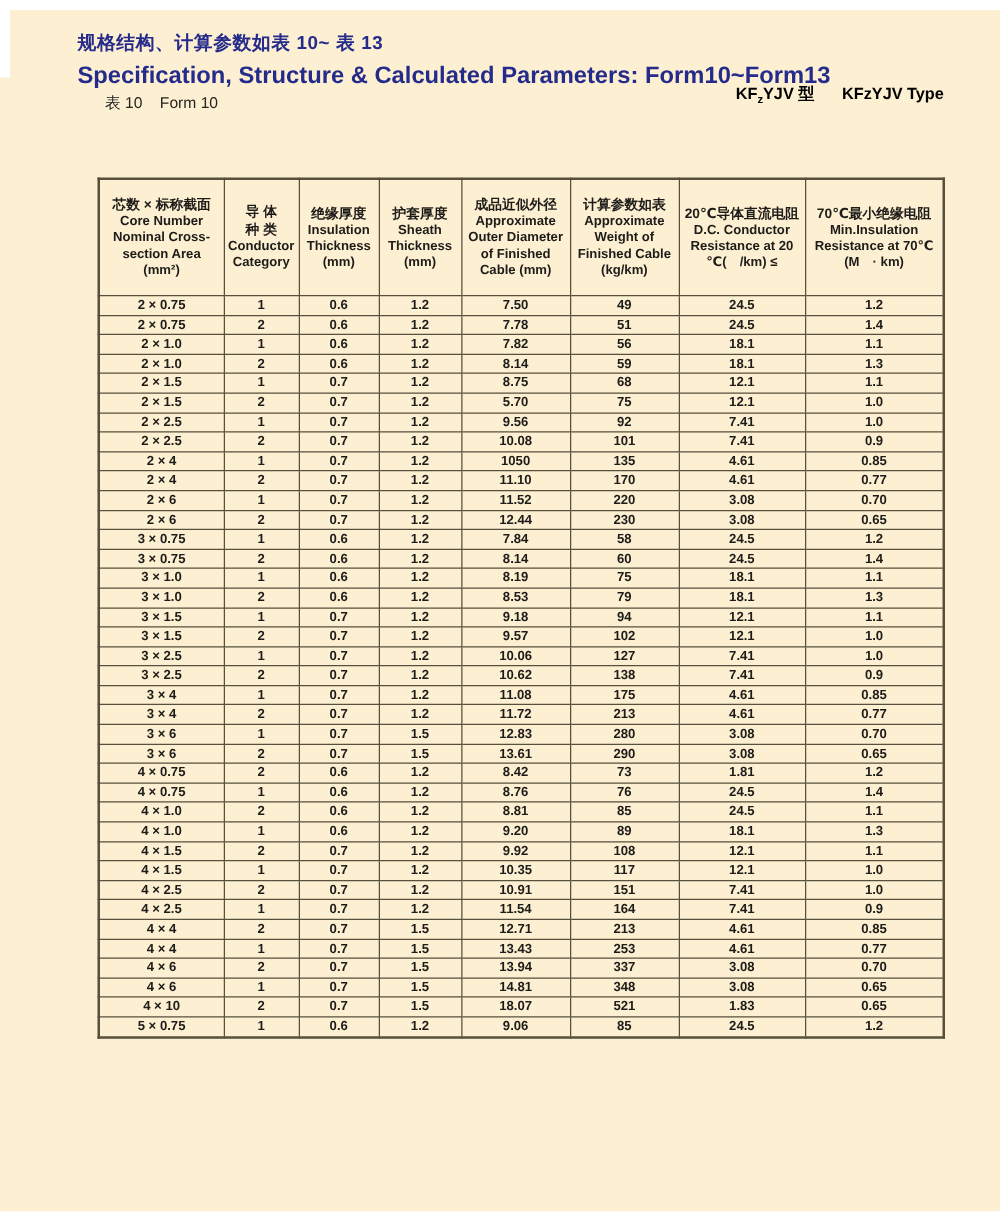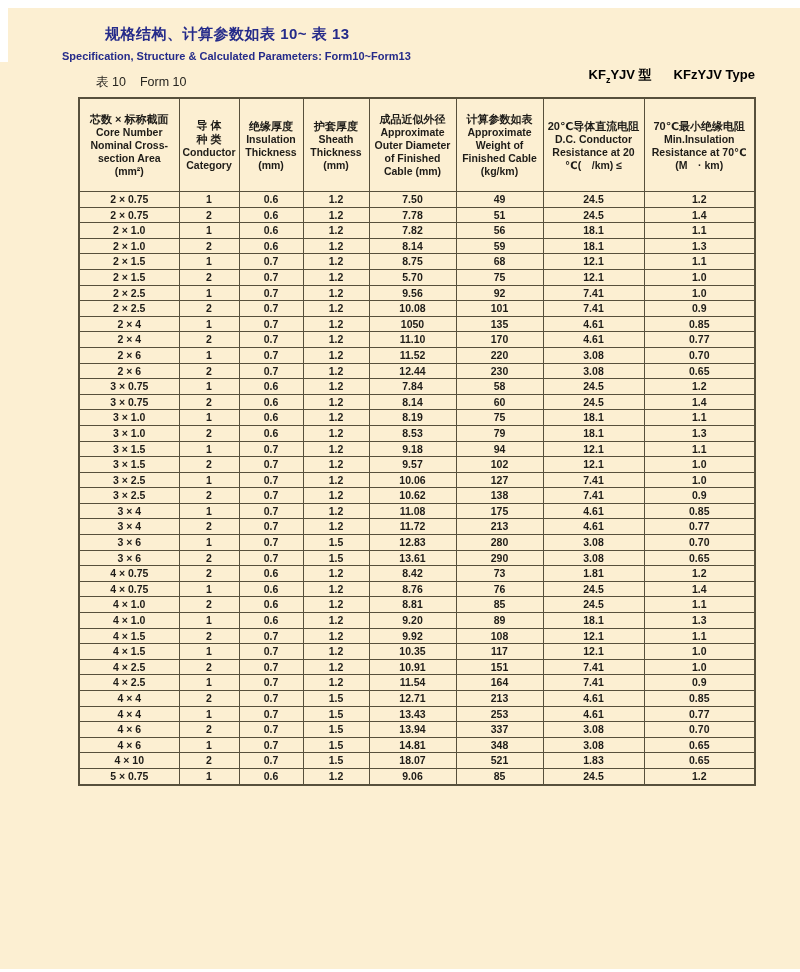--- a/index.html
+++ b/index.html
@@ -10,29 +10,29 @@
     font-family:"Liberation Sans","DejaVu Sans",sans-serif;
     overflow:hidden;
   }
   .edge-white-top{position:absolute;left:0;top:0;width:800px;height:8px;background:#ffffff;}
   .edge-white-corner{position:absolute;left:0;top:0;width:8px;height:62px;background:#ffffff;}
   .edge-white-bottom{position:absolute;left:0;bottom:0;width:800px;height:3px;background:#ffffff;}
 
   .title-zh{
     position:absolute;left:62px;top:25px;
     font-size:15px;font-weight:bold;color:#252b8a;
-    letter-spacing:0.5px;white-space:nowrap;margin-left:43px;
+    letter-spacing:0.5px;white-space:nowrap;
   }
   .title-en{
     position:absolute;left:62px;top:50px;
-    font-size:11px;font-weight:bold;color:#252b8a;
+    font-size:19px;font-weight:bold;color:#252b8a;
     white-space:nowrap;
   }
   .table-caption{
-    position:absolute;left:96px;top:74px;
+    position:absolute;left:84px;top:74px;
     font-size:12.5px;color:#26241f;white-space:nowrap;text-align:right;
   }
   .table-caption .gap{display:inline-block;width:14px;}
   .type-label{
     position:absolute;right:45px;top:66px;
     font-size:13px;font-weight:bold;color:#000000;white-space:nowrap;
   }
   .type-label sub{font-size:9px;}
   .type-label .gap{display:inline-block;width:22px;}
 
@@ -44,21 +44,21 @@
     background:transparent;
   }
   table.spec th, table.spec td{
     border:1.5px solid #57503c;
     padding:0;
     text-align:center;
     vertical-align:middle;
     color:#1e1c18;
     overflow:hidden;
   }
-  table.spec{border:2px solid #57503c;}
+  table.spec{border:2px solid #57503c;margin-top:45px;}
   table.spec thead th{
     height:92px;
     font-weight:bold;
   }
   table.spec thead .hzh{font-size:11px;line-height:14px;}
   table.spec thead .hen{font-size:10.5px;line-height:13px;}
   table.spec tbody td{
     height:14.6px;
     line-height:14.6px;
     font-size:10.5px;

